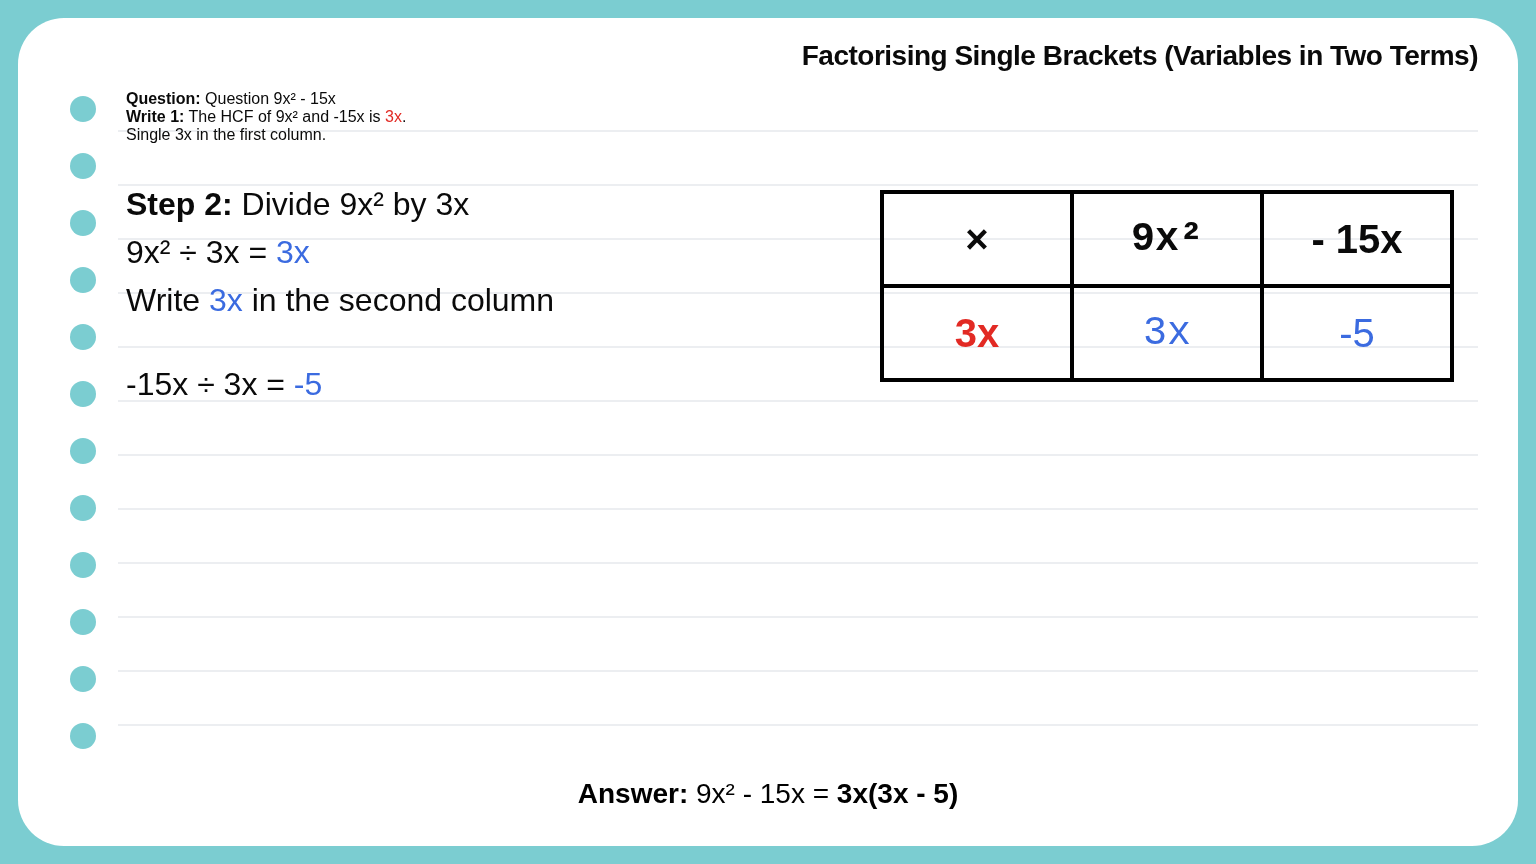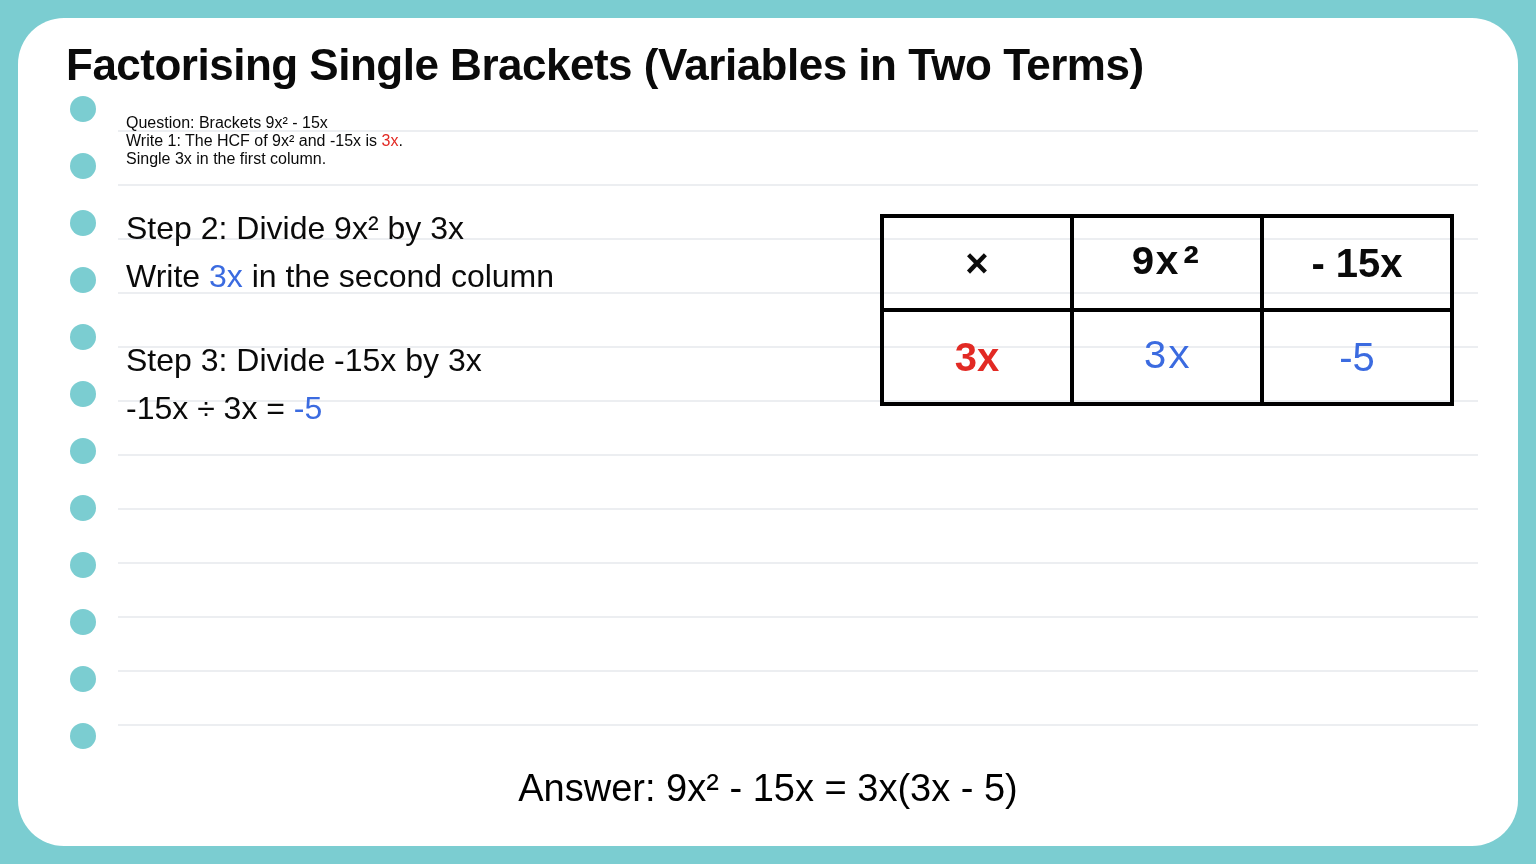--- a/index.html
+++ b/index.html
@@ -45,51 +45,51 @@
   }
   .content {
     position: absolute;
     left: 108px;
     right: 40px;
     top: 22px;
     z-index: 2;
     color: #0a0a0a;
   }
   .title {
-    font-size: 44px;
+    font-size: 28px;
     font-weight: 800;
-    text-align: left;
-    margin-bottom: 24px;
+    text-align: right;
+    margin-bottom: 18px;
     margin-left: -60px;
     letter-spacing: -0.5px;
   }
   .row { display: flex; align-items: flex-start; gap: 28px; }
   .textcol { flex: 1 1 auto; font-size: 32px; line-height: 1.5; }
   .block { margin-bottom: 36px; }
-  .b { font-weight: 400; }
+  .b { font-weight: 700; }
   .red { color: #e22a24; }
   .blue { color: #3b6be0; }
   .tablecol { flex: 0 0 auto; padding-top: 10px; padding-right: 24px; }
   table.factor {
     border-collapse: collapse;
   }
   table.factor td {
     border: 4px solid #000;
     text-align: center;
     vertical-align: middle;
     font-size: 40px;
     height: 94px;
     padding: 0 12px;
   }
   table.factor td.c1 { width: 190px; }
   table.factor td.c2 { width: 190px; font-family: Liberation Mono, monospace; }
   table.factor td.c3 { width: 190px; }
   table.factor .hb { font-weight: 800; }
   .answer {
-    font-size: 38px;
+    font-size: 28px;
     position: absolute;
     left: 0; right: 0;
     bottom: 36px;
     text-align: center;
   }
 </style>
 </head>
 <body>
 
 <div class="card">
@@ -108,44 +108,44 @@
     <div class="hole"></div>
       <div class="hole"></div>
       <div class="hole"></div>
   </div>
 
   <div class="content">
     <div class="title">Factorising Single Brackets (Variables in Two Terms)</div>
 
     <div class="block">
       <div>
-        <span class="b">Question:</span><span> Brackets 9x² - 15x</span>
+        <span class="b">Question:</span><span> Question 9x² - 15x</span>
       </div>
       <div>
         <span class="b">Write 1:</span><span> The HCF of 9x² and -15x is </span><span class="red">3x</span><span>.</span>
       </div>
       <div>Single 3x in the first column.</div>
     </div>
 
     <div class="row">
       <div class="textcol">
 
         <div class="block">
           <div>
             <span class="b">Step 2:</span><span> Divide 9x² by 3x</span>
           </div>
           <div>
+            <span>9x² ÷ 3x = </span><span class="blue">3x</span>
+          </div>
+          <div>
             <span>Write </span><span class="blue">3x</span><span> in the second column</span>
           </div>
         </div>
 
         <div class="block">
-          <div>
-            <span class="b">Step 3:</span><span> Divide -15x by 3x</span>
-          </div>
           <div>
             <span>-15x ÷ 3x = </span><span class="blue">-5</span>
           </div>
         </div>
 
       </div>
 
       <div class="tablecol">
         <table class="factor">
           <tbody>

